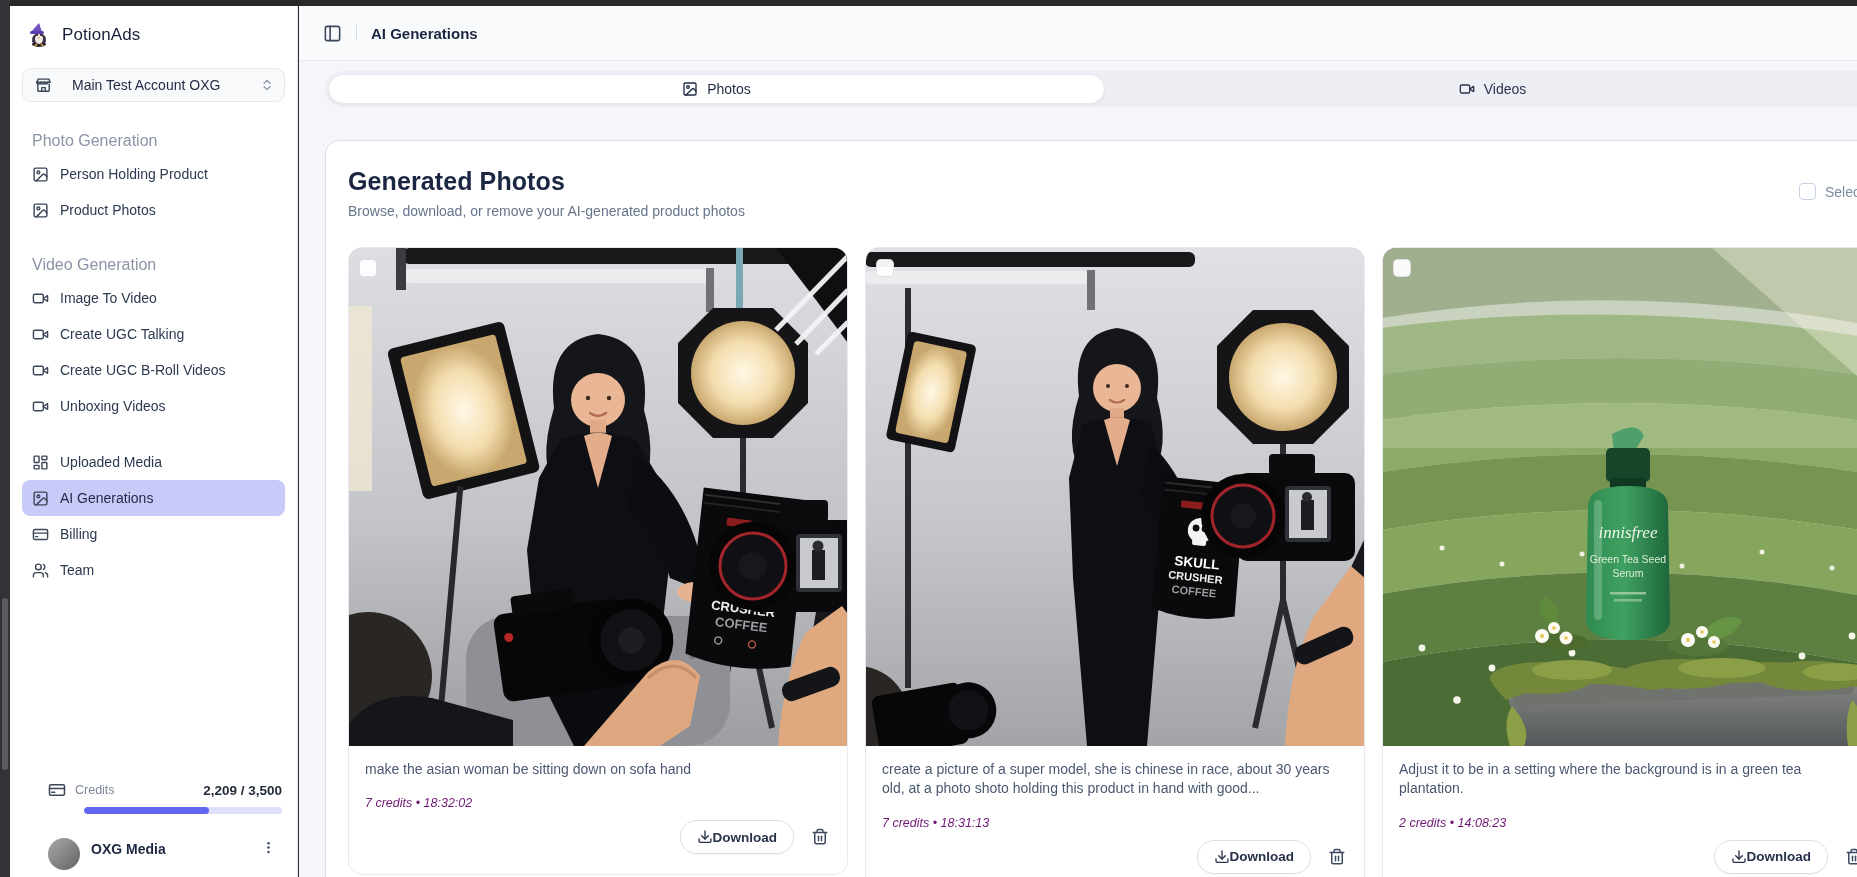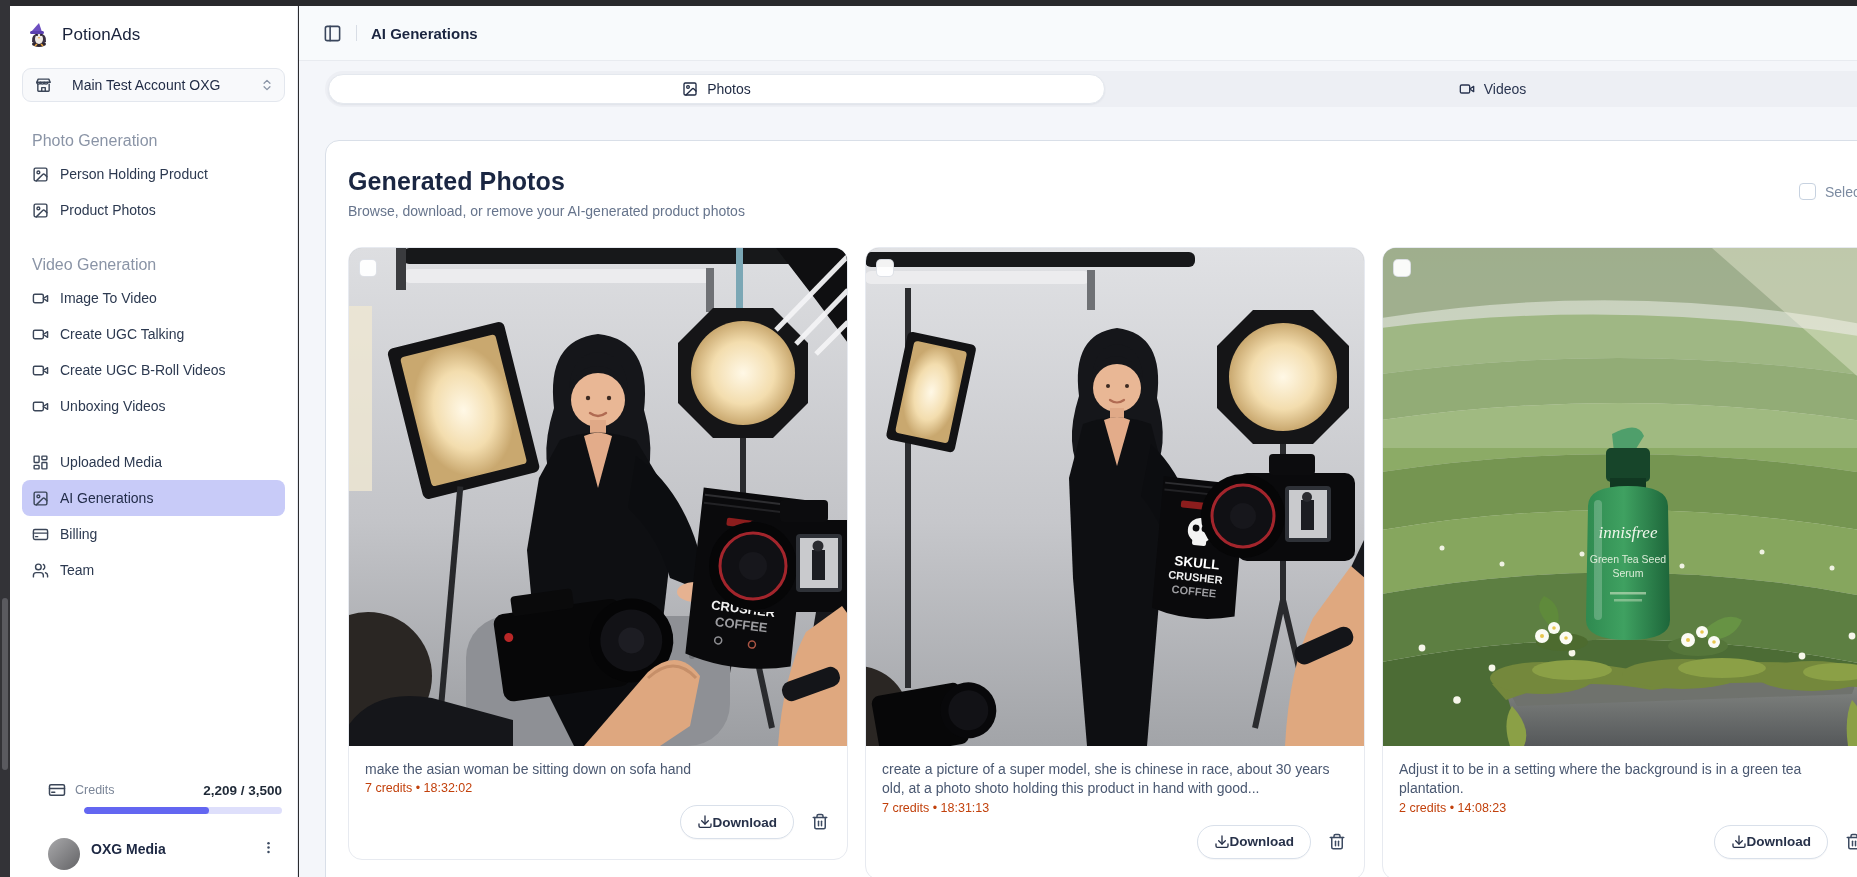--- a/index.html
+++ b/index.html
@@ -60,21 +60,21 @@
   .checkbox { width:17px; height:17px; border:1px solid #c7d2e0; border-radius:4px; background:#fff; cursor:pointer; }
   .select-label { font-size:14px; color:#7c8ba1; }
 
   .cards { display:flex; gap:17px; padding:0 22px; margin-top:28px; align-items:flex-start; }
   .card { width:500px; flex:none; background:#fff; border:1px solid #e7eaf0; border-radius:14px; overflow:hidden; }
   .photo { position:relative; width:100%; height:498px; background:#b9babd; }
   .photo svg { display:block; width:100%; height:100%; }
   .photo-check { position:absolute; top:11px; left:10px; width:18px; height:18px; border-radius:5px; background:rgba(255,255,255,.95); border:1px solid rgba(160,170,185,.35); cursor:pointer; }
   .card-body { padding:14px 16px 4px 16px; }
   .caption { font-size:14px; line-height:1.38; color:#4a5871; }
-  .meta { margin-top:2px; font-size:12.5px; color:#c2410c; }
+  .meta { margin-top:17px; font-size:12.5px; color:#701a75;font-style:italic; }
   .actions { display:flex; justify-content:flex-end; align-items:center; gap:15px; padding:6px 16px 20px 16px; }
   .download-btn { display:inline-flex; align-items:center; height:34px; padding:0 16px; background:#fff; border:1px solid #d9e0ea; border-radius:17px; font-size:13.5px; font-weight:600; color:#273149; cursor:pointer; box-shadow:0 1px 1px rgba(20,30,60,.04); }
   .trash-btn { display:inline-flex; color:#3c4a61; cursor:pointer; background:none; border:none; padding:2px; }
 
   svg text { font-family:"Liberation Sans", sans-serif; }
   .brandtxt { font-family:"Liberation Serif", serif; font-style:italic; }
 </style>
 </head>
 <body>
 

